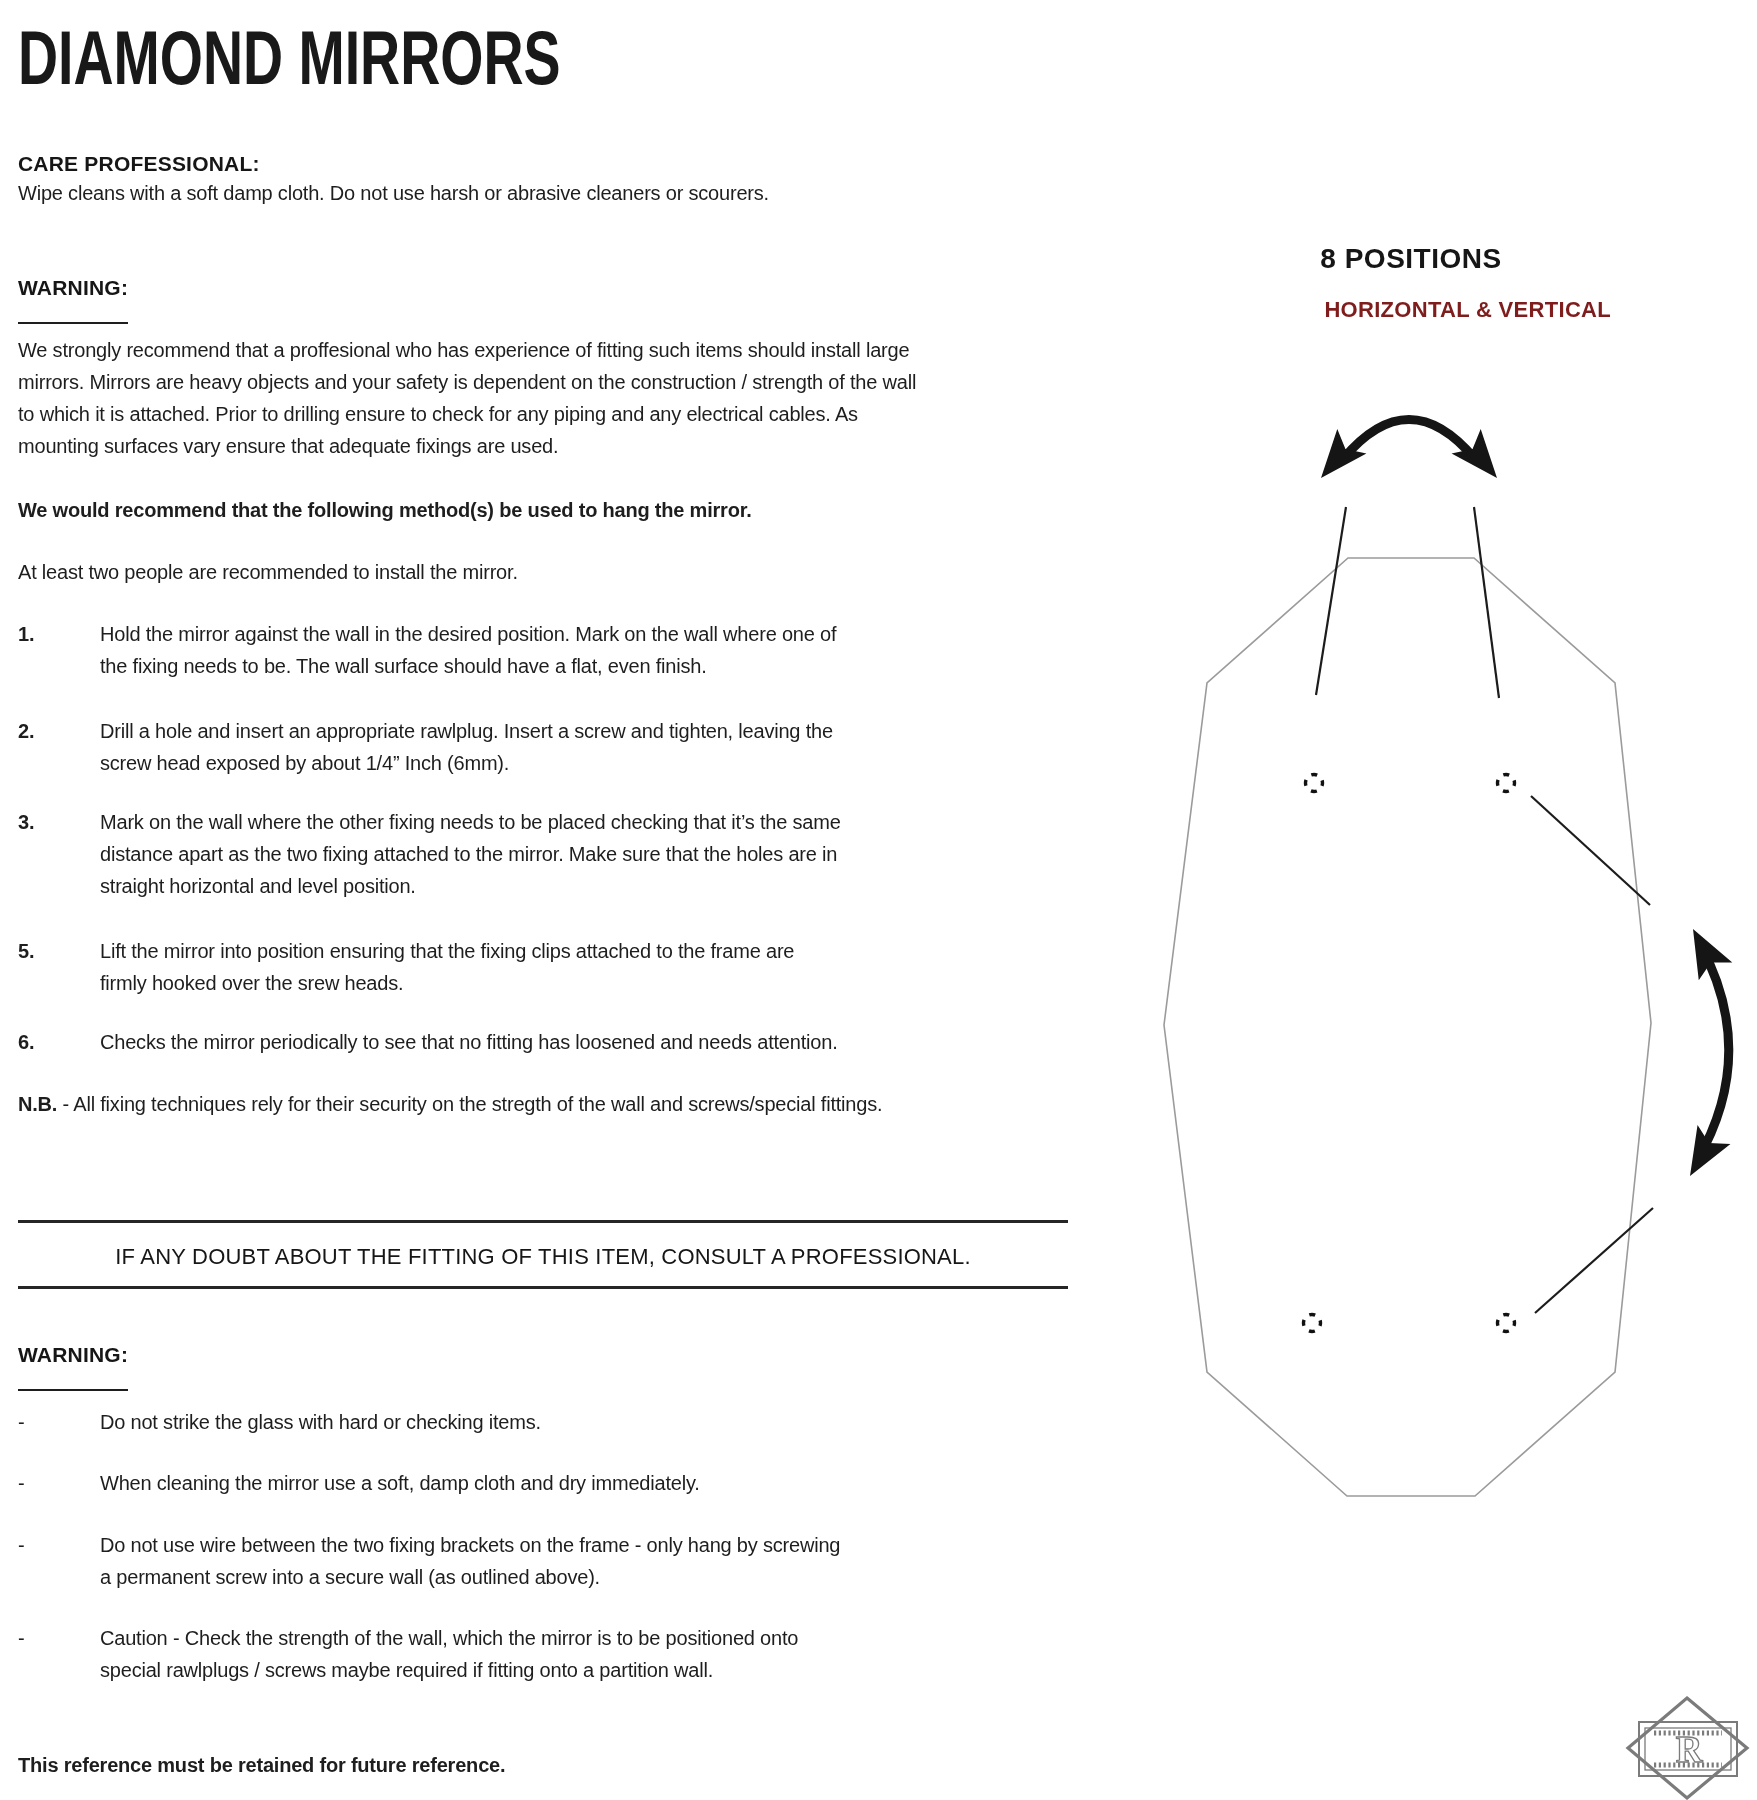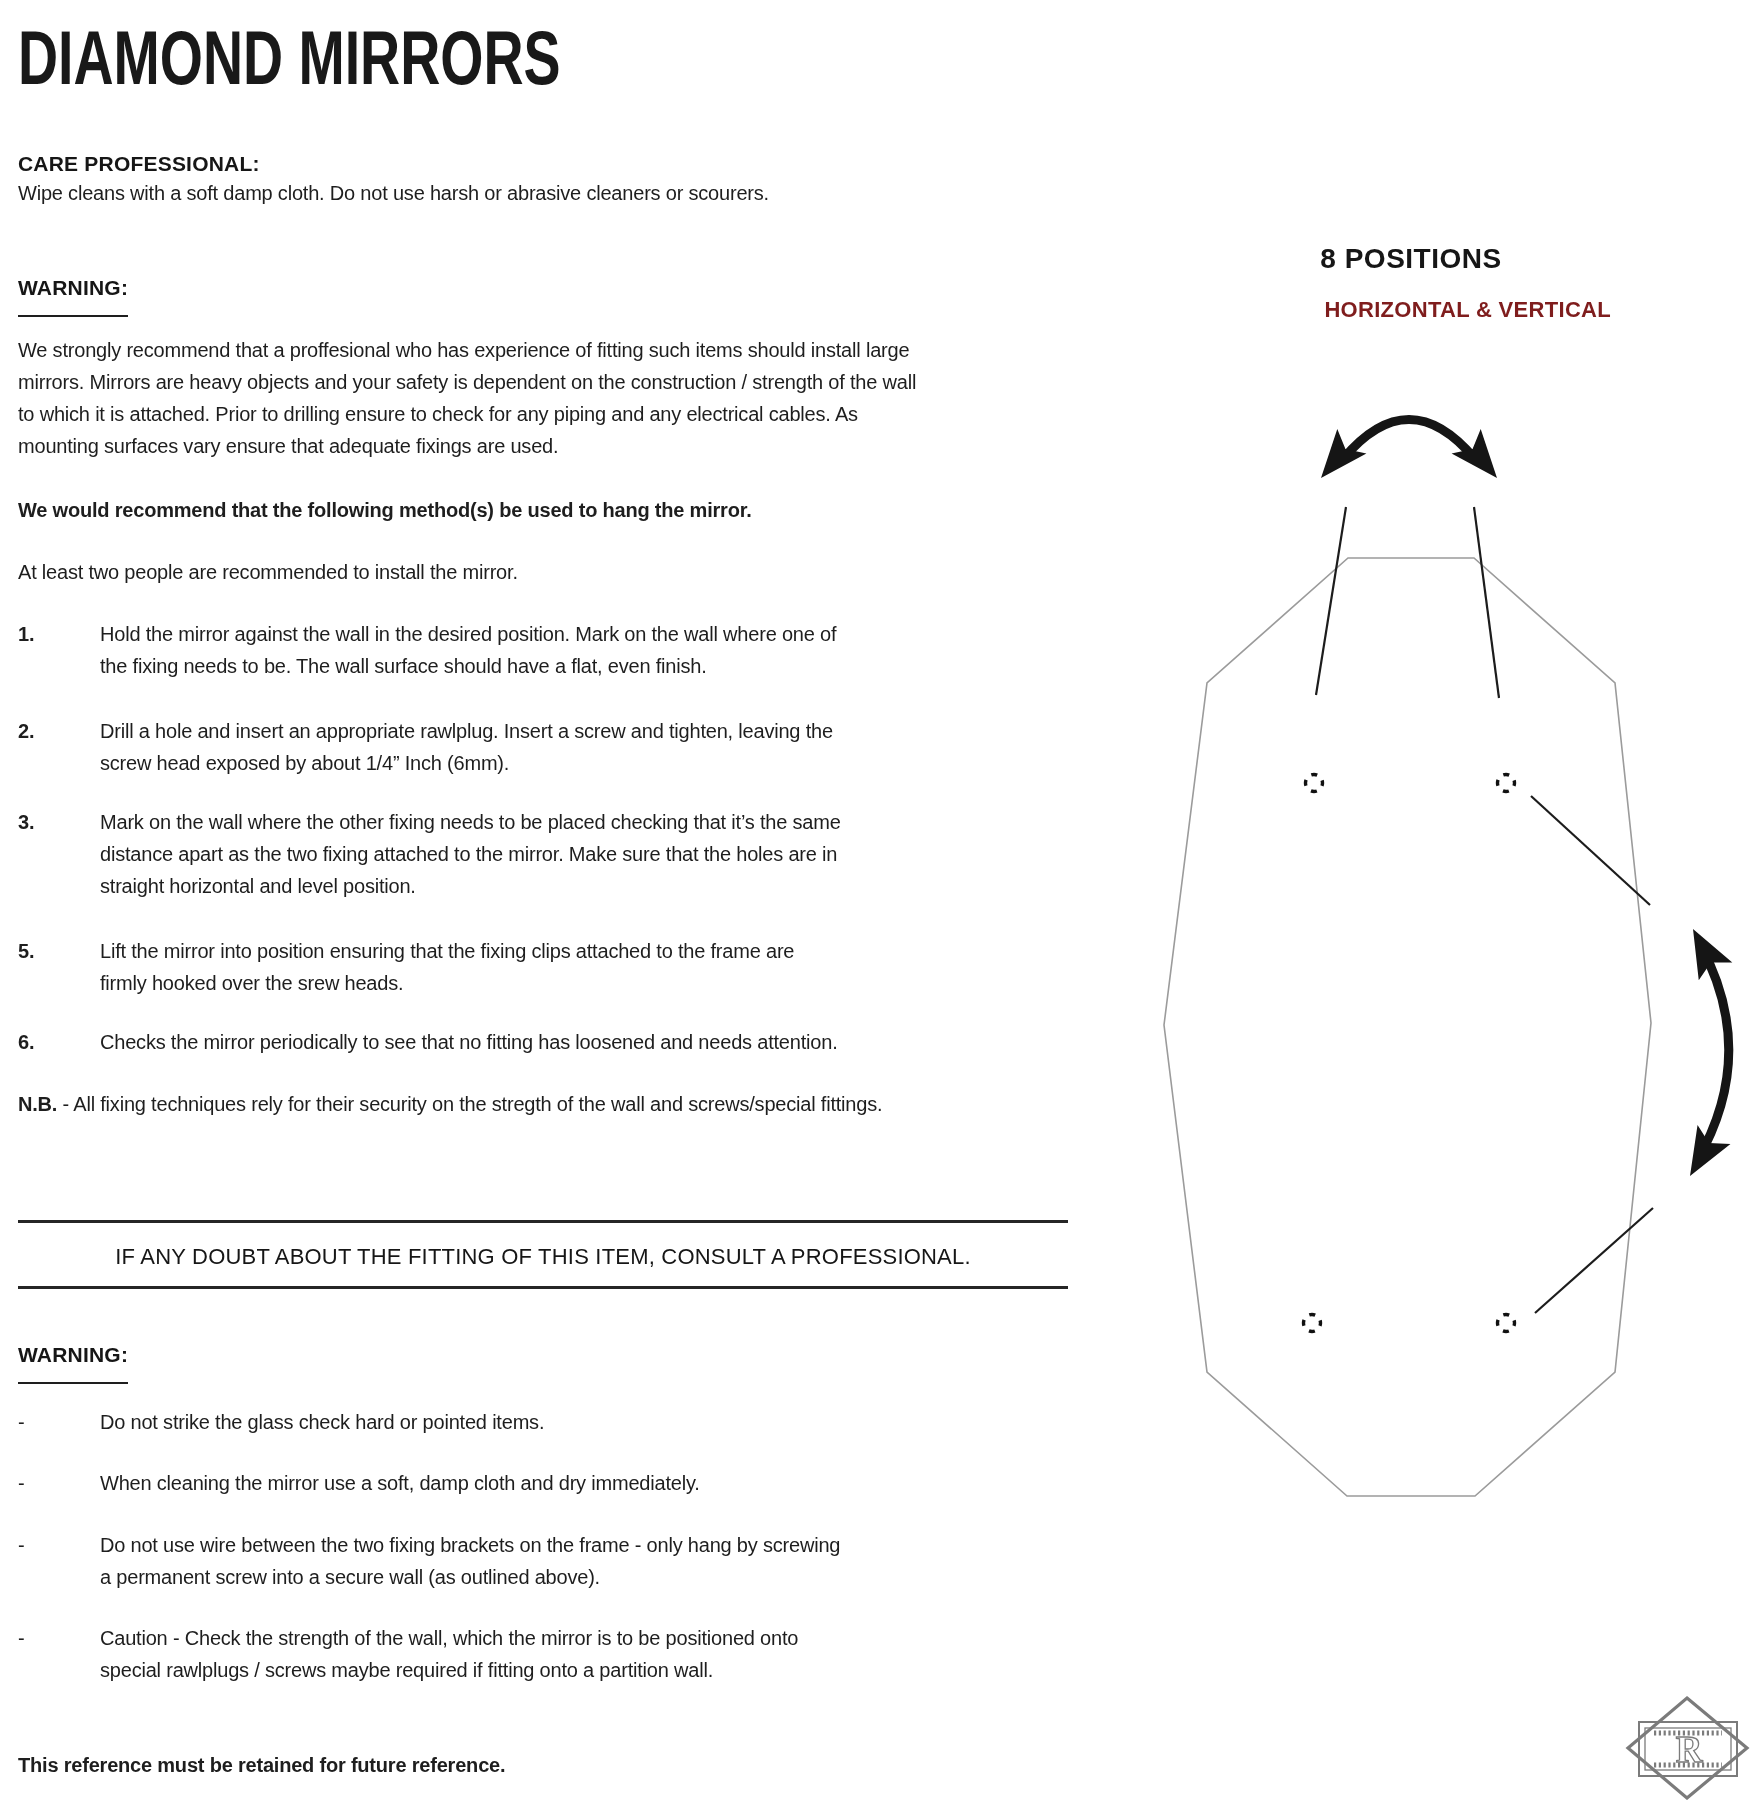--- a/index.html
+++ b/index.html
@@ -9,21 +9,21 @@
     font-family:"Liberation Sans", sans-serif;
     font-size:20px;line-height:32px;letter-spacing:-0.2px;
   }
   .abs{position:absolute;}
   .ml{white-space:pre-line;}
   .page-title{
     font-size:76px;line-height:76px;font-weight:700;color:#191919;
     transform:scaleX(0.73);transform-origin:0 0;letter-spacing:0;white-space:nowrap;
   }
   .sec-head{font-size:21px;font-weight:700;letter-spacing:0.2px;color:#161616;}
-  .uline{display:inline-block;border-bottom:2px solid #1e1e1e;padding-bottom:11px;}
+  .uline{display:inline-block;border-bottom:2px solid #1e1e1e;padding-bottom:18px;}
   .boldline{font-weight:700;}
   .step{display:flex;align-items:flex-start;}
   .step .num{width:82px;flex:none;font-weight:700;}
   .step .txt{flex:none;}
   .bullet{display:flex;align-items:flex-start;}
   .bullet .mark{width:82px;flex:none;}
   .divider{height:3px;background:#262626;}
   .consult{font-size:22px;font-weight:400;text-align:center;letter-spacing:0.2px;color:#161616;}
   .pos-head{font-size:28px;font-weight:700;letter-spacing:0.5px;text-align:center;color:#161616;}
   .pos-sub{font-size:22px;font-weight:700;letter-spacing:0.3px;text-align:right;color:#7f1d1d;}
@@ -84,21 +84,21 @@
 <div class="abs divider" style="left:18px;top:1220px;width:1050px;"></div>
 <div class="abs consult" style="left:18px;top:1241px;width:1050px;">IF ANY DOUBT ABOUT THE FITTING OF THIS ITEM, CONSULT A PROFESSIONAL.</div>
 <div class="abs divider" style="left:18px;top:1286px;width:1050px;"></div>
 
 <div class="abs" style="left:18px;top:1339px;">
   <span class="sec-head uline">WARNING:</span>
 </div>
 
 <div class="abs bullet" style="left:18px;top:1406px;width:1030px;">
   <div class="mark">-</div>
-  <div class="ml">Do not strike the glass check hard or pointed items.</div>
+  <div class="ml">Do not strike the glass with hard or checking items.</div>
 </div>
 <div class="abs bullet" style="left:18px;top:1467px;width:1030px;">
   <div class="mark">-</div>
   <div class="ml">When cleaning the mirror use a soft, damp cloth and dry immediately.</div>
 </div>
 <div class="abs bullet" style="left:18px;top:1529px;width:1030px;">
   <div class="mark">-</div>
   <div class="ml">Do not use wire between the two fixing brackets on the frame - only hang by screwing
 a permanent screw into a secure wall (as outlined above).</div>
 </div>

